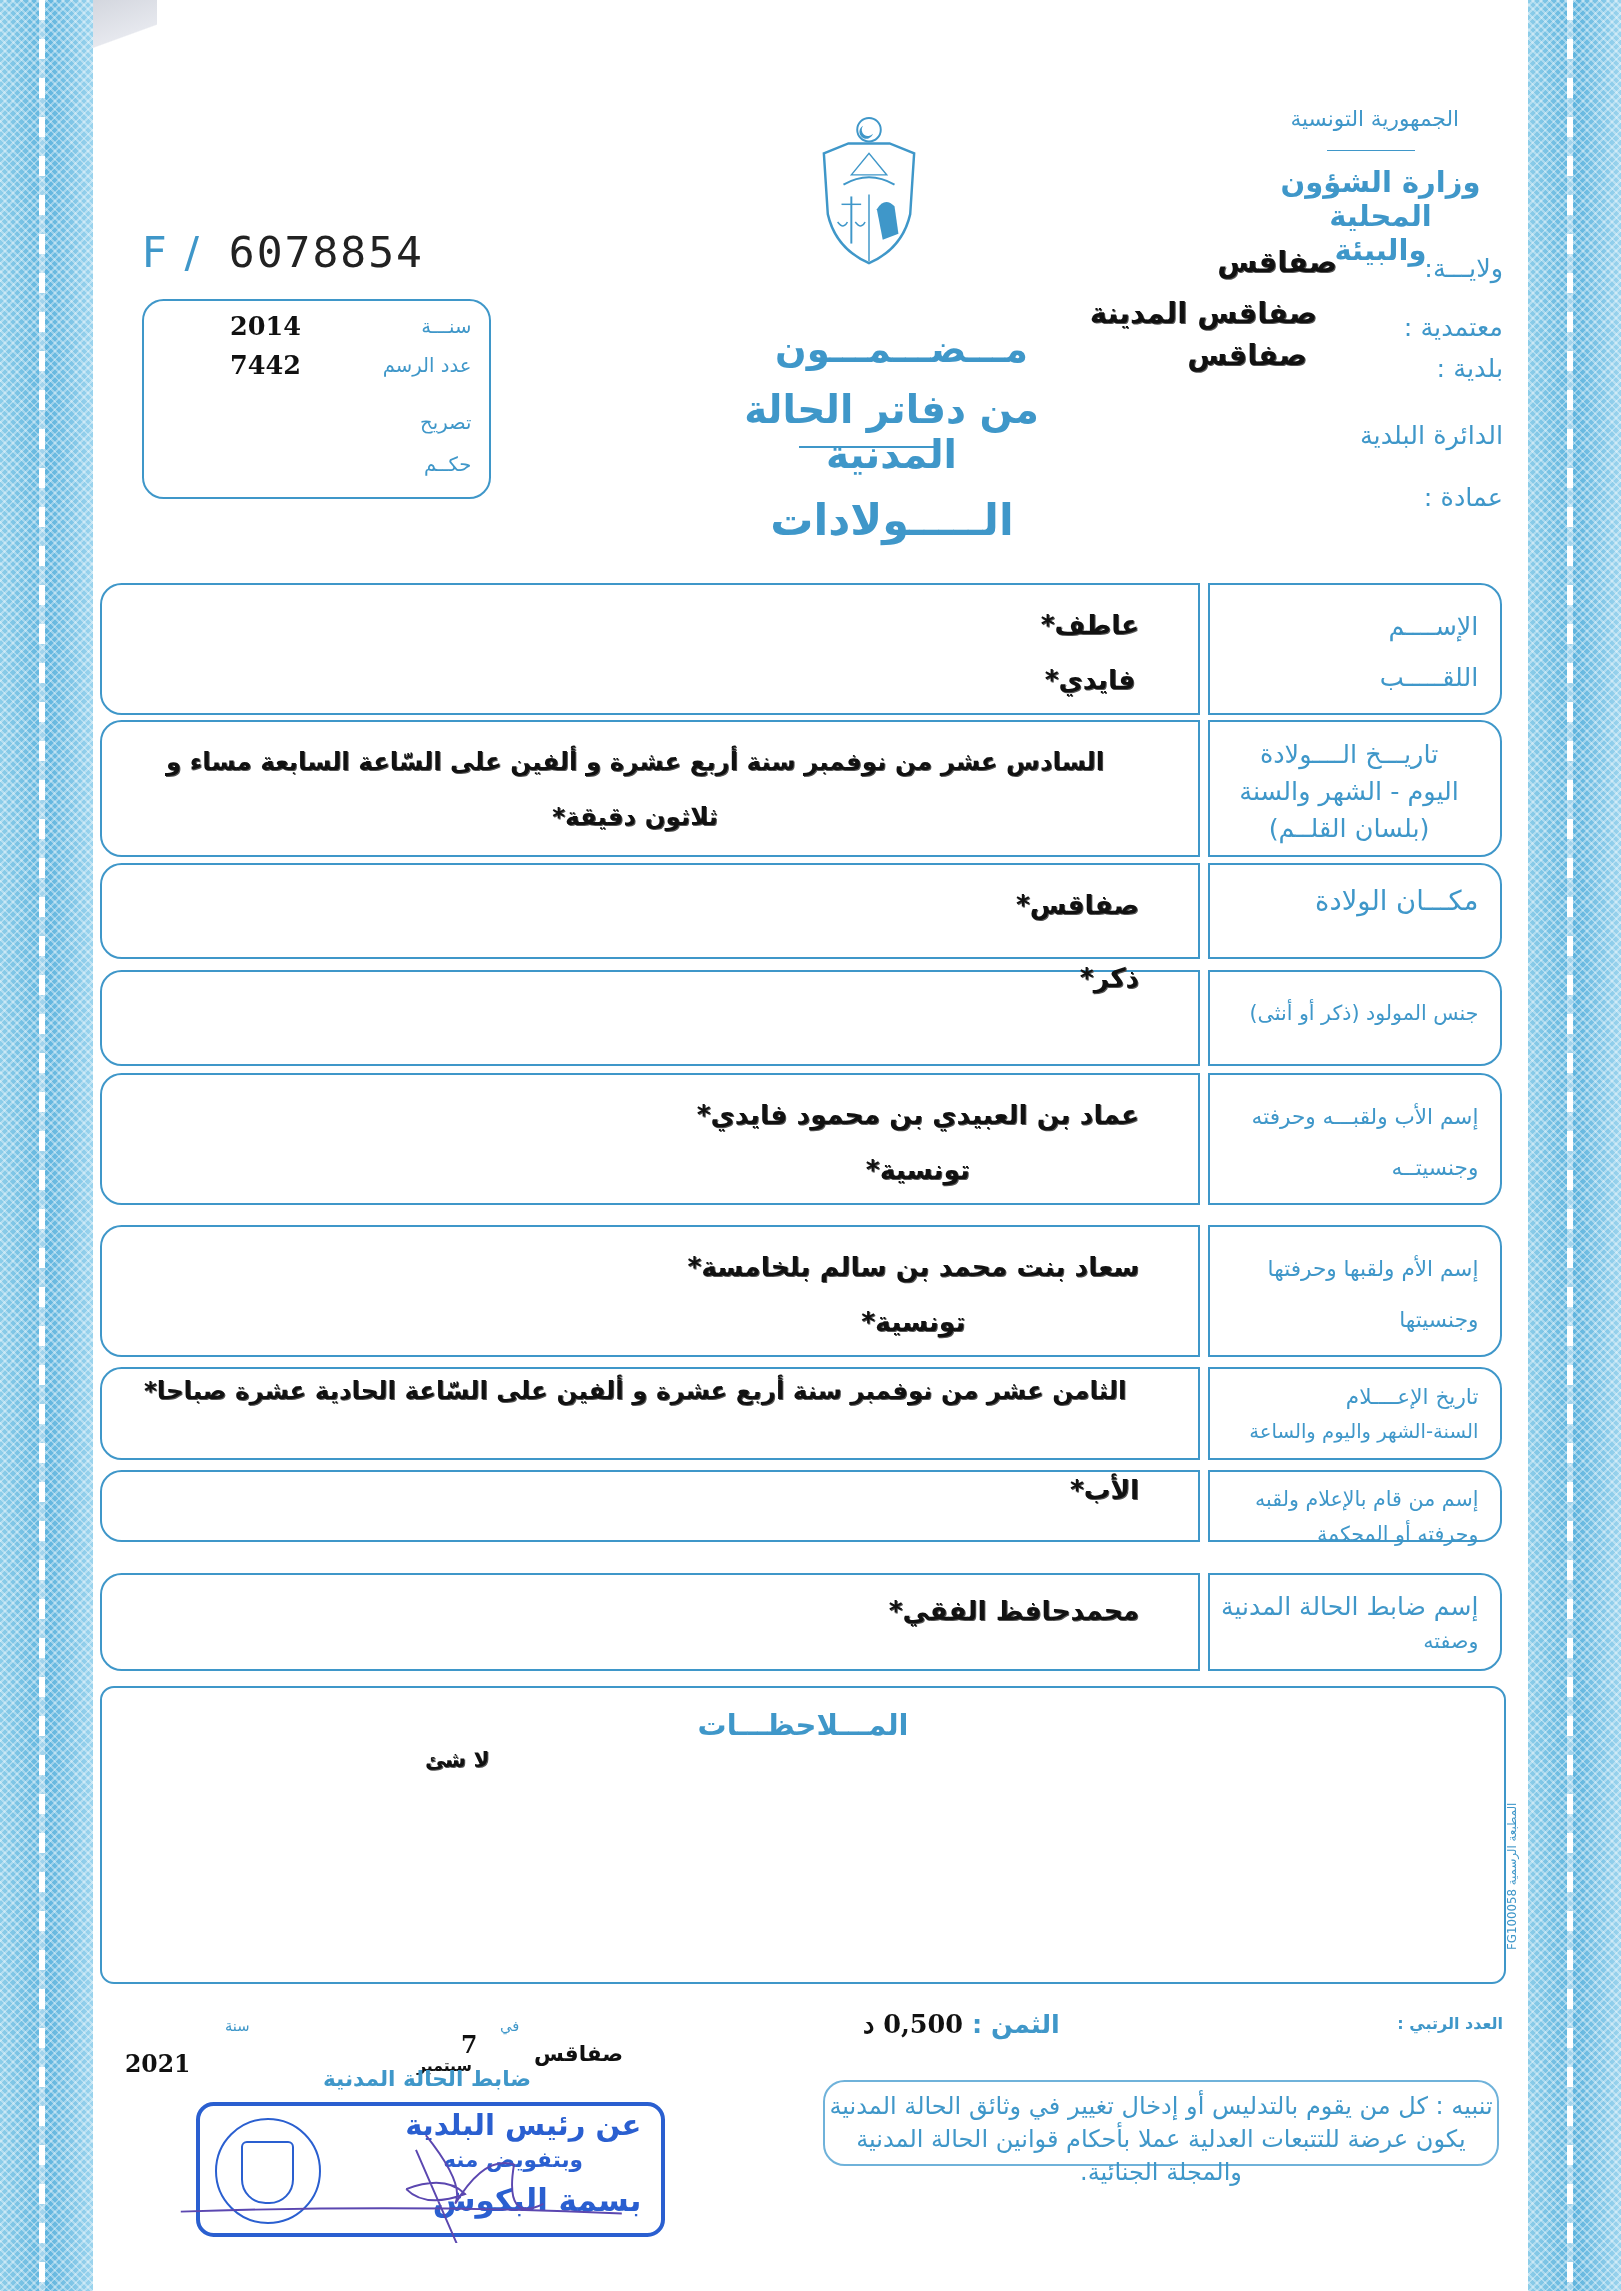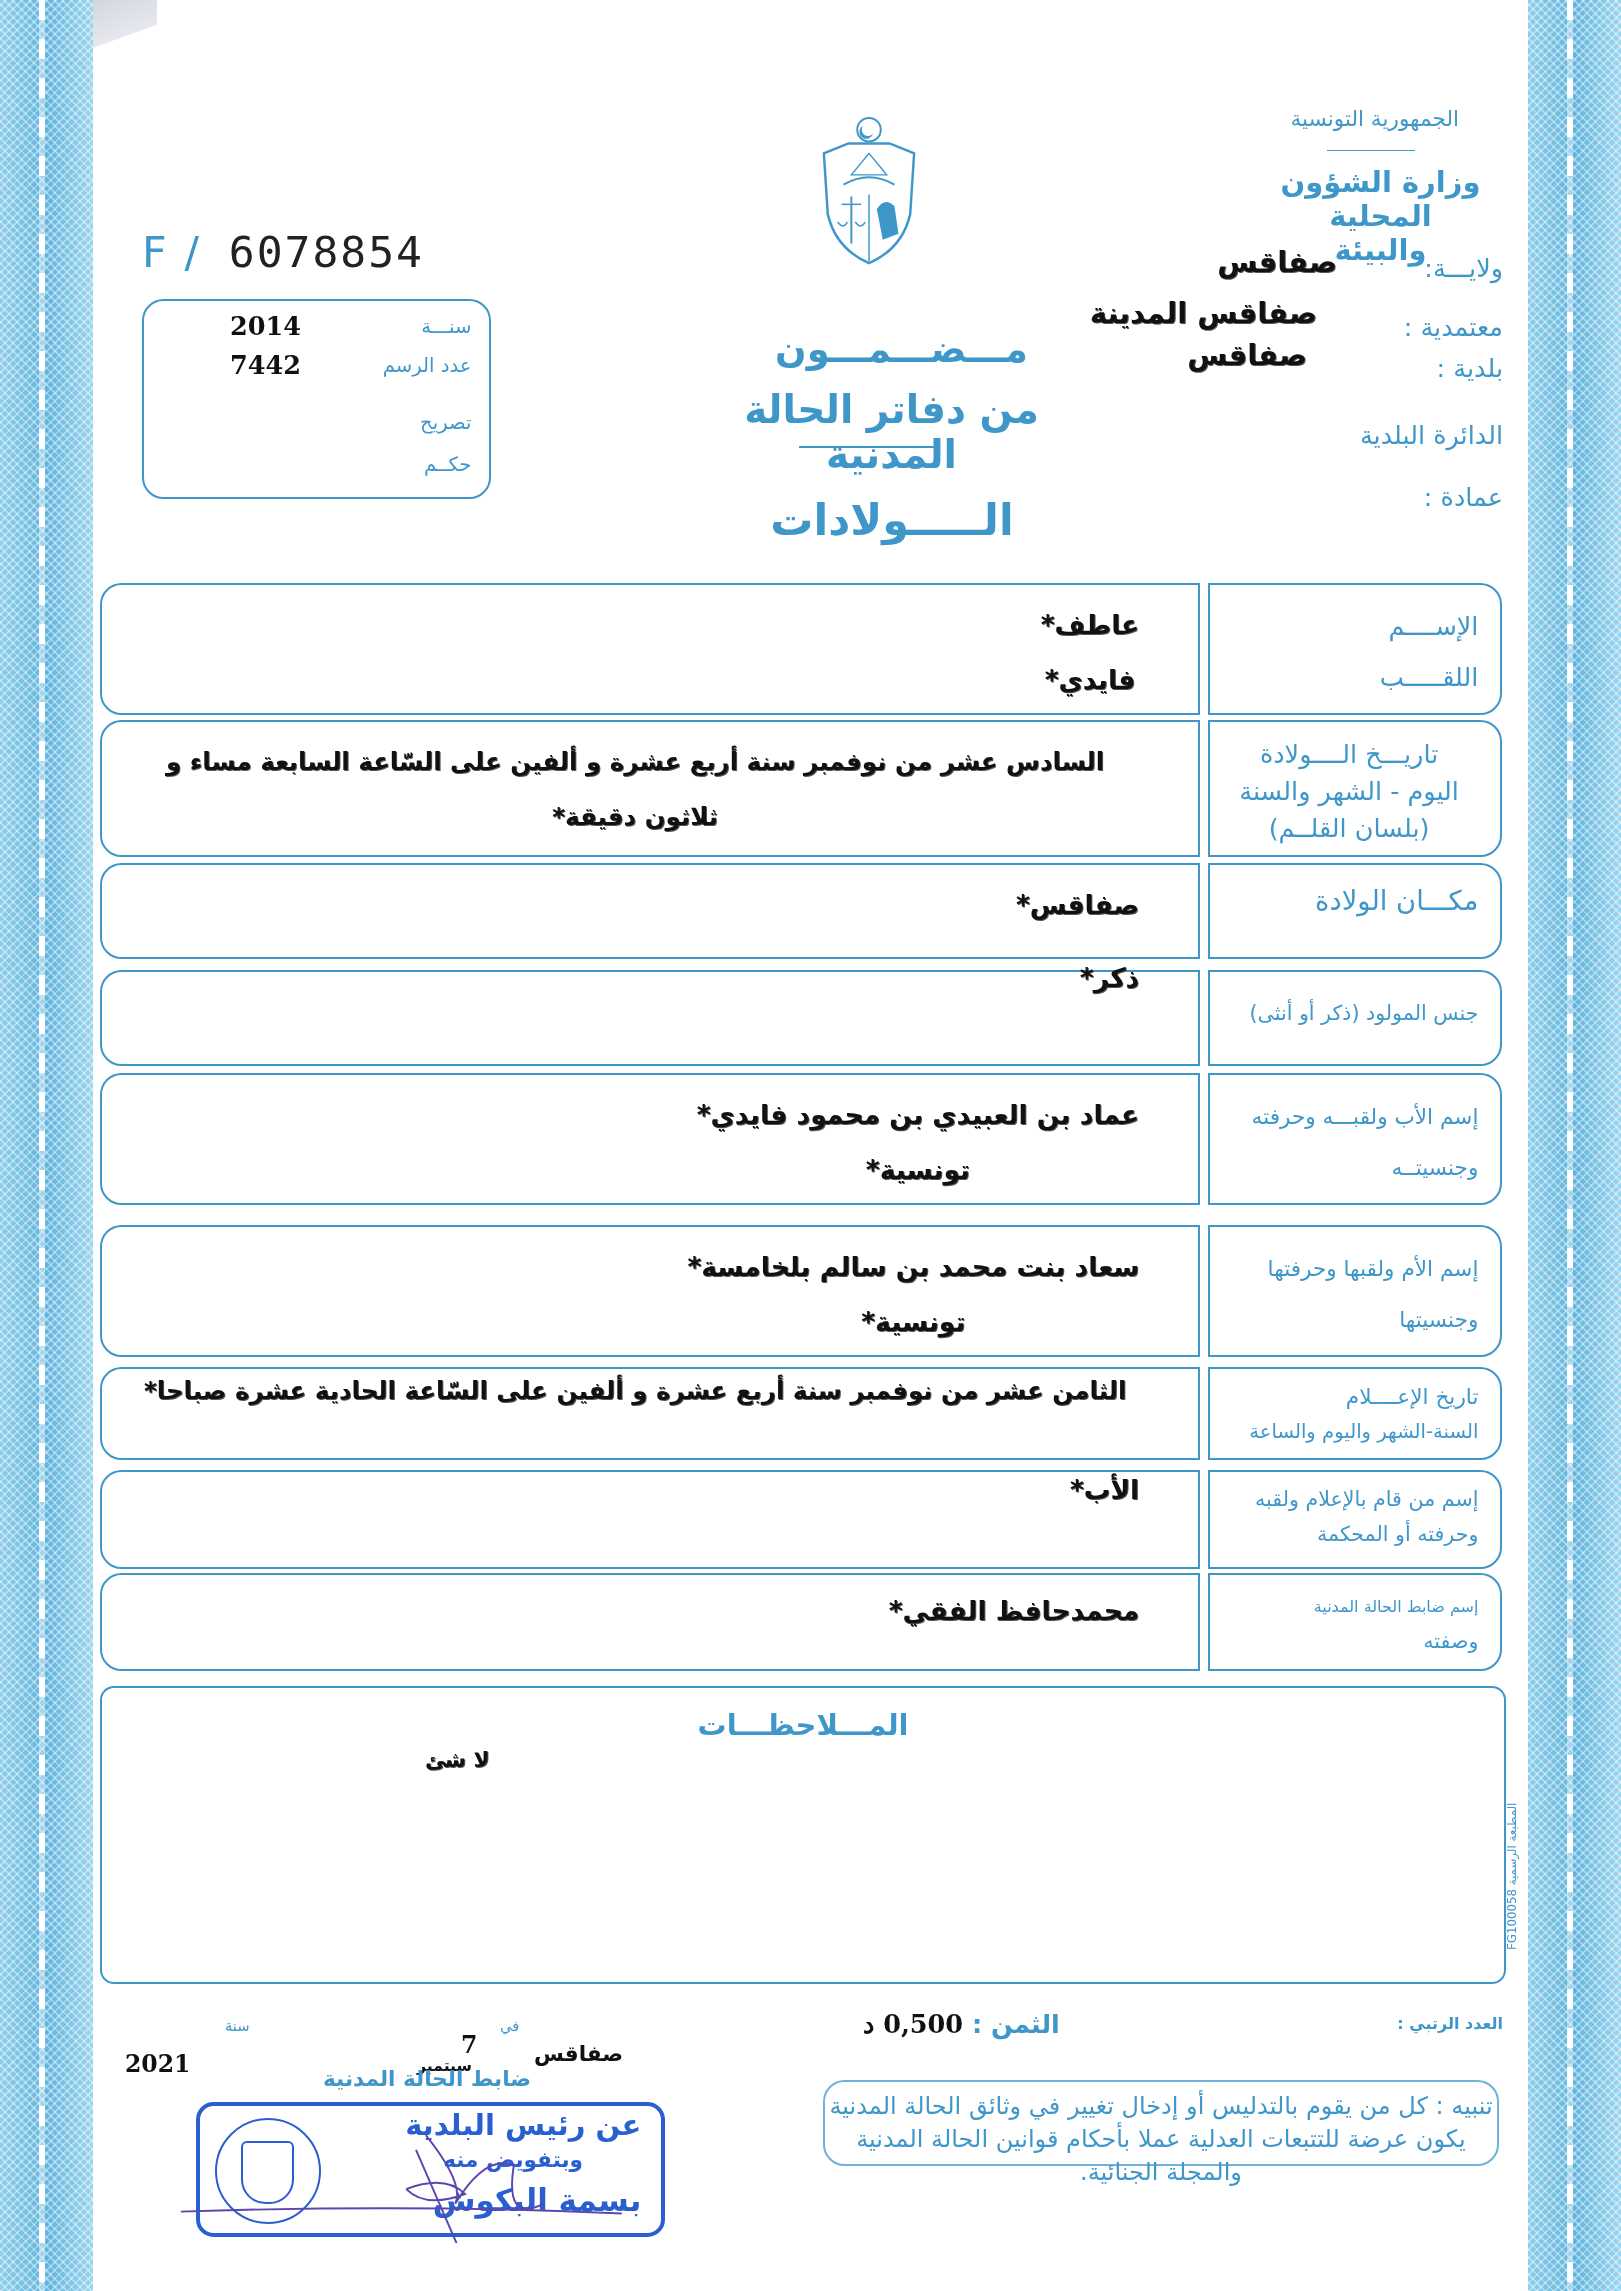--- a/index.html
+++ b/index.html
@@ -173,40 +173,40 @@
       <div class="vtxt" style="left:29px;top:-5.9px;">
     <div class="val" style="font-size:24.5px;">الثامن عشر من نوفمبر سنة أربع عشرة و ألفين  على السّاعة الحادية عشرة صباحا*</div>
   </div>
     </div>
   <div class="lbox" style="padding-top:9.8px;">
     <div class="lbl" style="font-size:21.6px;line-height:35px;">تاريخ الإعــــلام</div>
     <div class="lbl" style="font-size:19.6px;line-height:35px;">السنة-الشهر واليوم والساعة</div>
   </div>
 </div>
 
-<div class="row" style="top:1470px;height:99px;">
+<div class="row" style="top:1470px;height:72px;">
   <div class="vbox">
       <div class="vtxt" style="top:-9.8px;">
     <div class="val">الأب*</div>
   </div>
     </div>
   <div class="lbox" style="padding-top:9.8px;">
     <div class="lbl" style="font-size:20.6px;line-height:35px;">إسم من قام بالإعلام ولقبه</div>
     <div class="lbl" style="font-size:20.6px;line-height:35px;">وحرفته أو المحكمة</div>
   </div>
 </div>
 
 <div class="row" style="top:1573px;height:98px;">
   <div class="vbox">
       <div class="vtxt" style="top:7.8px;">
     <div class="val">محمدحافظ الفقي*</div>
   </div>
     </div>
   <div class="lbox" style="padding-top:13.7px;">
-    <div class="lbl" style="font-size:16px;line-height:35px;">إسم ضابط الحالة المدنية</div>
+    <div class="lbl" style="font-size:25px;line-height:35px;">إسم ضابط الحالة المدنية</div>
     <div class="lbl" style="font-size:20.6px;line-height:35px;">وصفته</div>
   </div>
 </div>
 
 <div class="remarks">
   <div class="abs rtl blue" style="left:0;right:0;top:19.6px;text-align:center;font-size:29px;font-weight:bold;">المـــلاحظـــات</div>
   <div class="abs rtl val" style="left:323px;top:59px;font-size:21.6px;">لا شئ</div>
 </div>
 <div class="abs blue" style="left:1505px;top:1950px;transform:rotate(-90deg);transform-origin:left top;font-size:11.8px;white-space:nowrap;direction:rtl;">المطبعة الرسمية FG100058</div>
 

